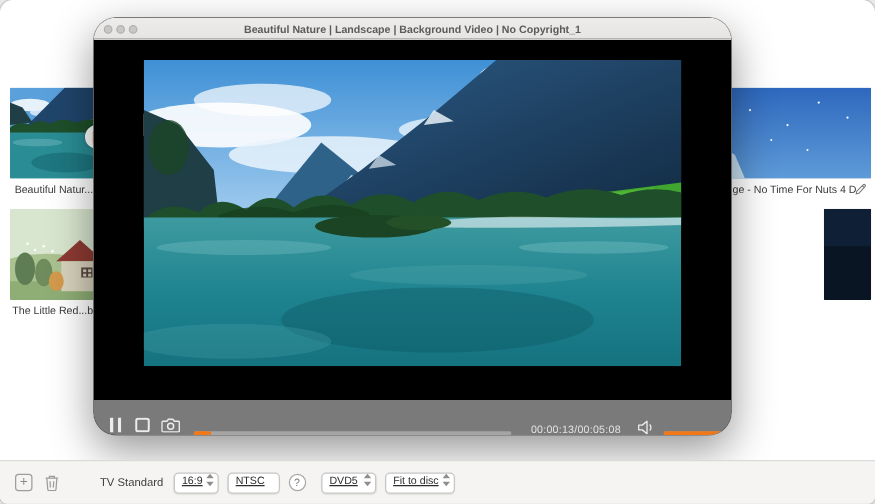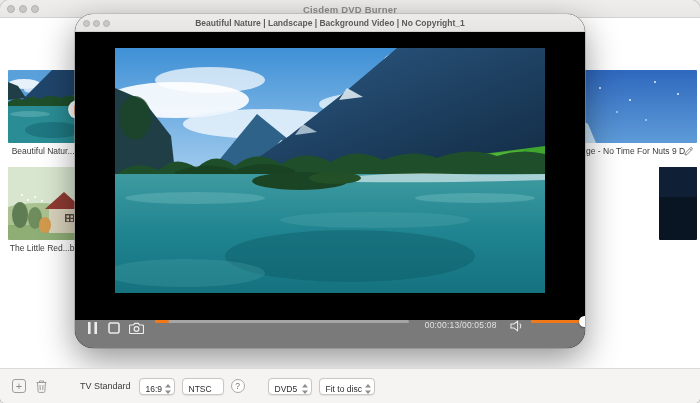--- a/index.html
+++ b/index.html
@@ -35,62 +35,56 @@
             background:#000;}
   .preview-titlebar{ position:relative; height:18px; background:linear-gradient(#eeeceb,#e7e5e4);
                      border-bottom:1px solid #d0cecd;}
   .preview-titlebar .tl{ width:7px; height:7px; top:5.5px;}
   .preview-title{ position:absolute; width:100%; text-align:center; top:4px; font-size:8.5px;
                   font-weight:bold; color:#5b5b5b;}
   .video-area{ position:relative; height:288px; background:#000;}
   .video-frame{ position:absolute; left:40px; top:16px; width:430px; height:245px;}
 
   
-  .player-bar{ position:relative; height:28px; background:#7a7a7a; display:flex; align-items:flex-start; }
+  .player-bar{ position:relative; height:28px; background:#7a7a7a; display:flex; align-items:flex-end; }
   .pbtn{ display:flex; align-items:center; justify-content:center; height:16px; }
   .pause-btn{ margin-left:12px; width:12px; }
   .stop-btn{ margin-left:8px; width:15px; }
   .snap-btn{ margin-left:7px; width:18px; }
   .seek{ position:relative; margin-left:10px; width:267px; height:3px; border-radius:2px; background:#a5a5a5;}
   .seek-fill{ position:absolute; left:0; top:0; height:3px; border-radius:2px; background:#f07818;}
   .time{ margin-left:8px; width:92px; font-size:8.5px; color:#e2e2e2; letter-spacing:.2px; text-align:center;}
   .vol-icon{ margin-left:6px; }
   .vol{ position:relative; margin-left:7px; width:57px; height:3px; border-radius:2px; background:#9a9a9a;}
   .vol-fill{ position:absolute; left:0; top:0; height:3px; border-radius:2px; background:#f07818;}
   .vol-thumb{ position:absolute; right:-5px; top:-4px; width:11px; height:11px; border-radius:50%;
               background:#ffffff; box-shadow:0 1px 2px rgba(0,0,0,.4);}
 
   
   .bottom-bar{ position:absolute; left:0; bottom:0; width:700px; height:35px; background:#f5f4f2;
                border-top:1px solid #dbdad8; display:flex; align-items:center; z-index:6; }
   .sq-btn{ margin-left:12px; width:14px; height:14px; border:1px solid #9d9d9d; border-radius:3px;
            color:#8b8b8b; font-size:11px; line-height:12px; text-align:center; background:transparent;}
   .trash-btn{ margin-left:9px; }
   .bb-label{ margin-left:32px; font-size:9px; color:#3c3c3c; }
-  .mac-select{ display:flex; align-items:flex-end; justify-content:space-between; height:17px;
+  .mac-select{ display:flex; align-items:flex-start; justify-content:space-between; height:17px;
                background:#ffffff; border:1px solid #c8c7c5; border-radius:4px; padding:0 3px 0 6px;
-               box-shadow:0 0.5px 1px rgba(0,0,0,.08); font-size:8.5px; color:#2d2d2d; }
+               box-shadow:0 0.5px 1px rgba(0,0,0,.08); font-size:8.5px; color:#2d2d2d;text-decoration:underline; }
   .help-btn{ margin-left:7px; width:14px; height:14px; border-radius:50%; border:1px solid #aaa9a7;
              background:#fff; color:#6f6f6f; font-size:8.5px; line-height:12px; text-align:center;}
   .capacity{ position:relative; margin-left:8px; width:384px; height:13px; background:#e7e5e2;
              border-radius:2px; overflow:hidden; }
   .capacity-fill{ position:absolute; left:0; top:0; height:13px; background:#f6c21f; }
   .capacity-text{ position:absolute; right:5px; top:2px; font-size:8.5px; color:#4a4a4a; }
 </style>
 </head>
 <body>
 
 <div class="stage">
 
-  <div class="main-titlebar">
-    <span class="tl" style="left:7px"></span>
-    <span class="tl" style="left:19px"></span>
-    <span class="tl" style="left:31px"></span>
-    <div class="main-title">Cisdem DVD Burner</div>
-  </div>
 
 
   <div class="thumb" style="left:8px; top:70px; width:75px; height:73px;">
     <svg width="75" height="73" viewBox="0 0 75 73" preserveAspectRatio="none">
       <rect width="75" height="32" fill="#5aa0db"></rect>
       <ellipse cx="16" cy="14" rx="16" ry="5" fill="#ffffff" opacity=".85"></ellipse>
       <ellipse cx="34" cy="20" rx="18" ry="4" fill="#eaf3fb" opacity=".8"></ellipse>
       <polygon points="75,0 44,0 14,30 75,30" fill="#20456b"></polygon>
       <polygon points="0,12 10,16 18,28 0,30" fill="#1f3e46"></polygon>
       <polygon points="58,27 75,24 75,33 56,32" fill="#3fa52f"></polygon>
@@ -142,21 +136,21 @@
       <rect width="137" height="73" fill="url(#night)"></rect>
       <circle cx="40" cy="18" r="0.9" fill="#fff"></circle>
         <circle cx="70" cy="30" r="0.9" fill="#fff"></circle>
       <circle cx="95" cy="12" r="0.9" fill="#fff"></circle>
         <circle cx="118" cy="24" r="0.9" fill="#fff"></circle>
       <circle cx="57" cy="42" r="0.8" fill="#fff"></circle>
         <circle cx="86" cy="50" r="0.8" fill="#fff"></circle>
       <path d="M0,73 L0,52 Q14,44 28,54 L36,73 Z" fill="#d8ecf6" opacity=".85"></path>
     </svg>
   </div>
-  <div class="thumb-label" style="left:586px; top:146px;">ge - No Time For Nuts 9 D</div>
+  <div class="thumb-label" style="left:586px; top:146px;">ge - No Time For Nuts 4 D</div>
   <svg class="edit-icon" style="left:683px; top:146px;" width="11" height="11" viewBox="0 0 12 12">
     <path d="M2.2 9.8 L2.6 7.6 L8.2 2 a1.15 1.15 0 0 1 1.8 1.4 L4.4 9.4 Z M7.4 2.8 l1.8 1.8" fill="none" stroke="#7a7a7a" stroke-width="1"></path>
   </svg>
   <div class="thumb" style="left:659px; top:167px; width:38px; height:73px;">
     <svg width="38" height="73" viewBox="0 0 38 73" preserveAspectRatio="none">
       <rect width="38" height="73" fill="#0a1524"></rect>
       <rect width="38" height="30" fill="#0e1f36"></rect>
     </svg>
   </div>
 
@@ -182,21 +176,21 @@
     </div>
     <div class="mac-select" style="margin-left:7px; width:42px;gap:37px;">
       <span>NTSC</span>
       <svg width="6" height="10" viewBox="0 0 6 10">
         <path d="M3 0 L6 3.6 H0 Z" fill="#8e8e8e"></path>
           <path d="M3 10 L0 6.4 H6 Z" fill="#8e8e8e"></path>
       </svg>
     </div>
     <button class="help-btn">?</button>
 
-    <div class="mac-select" style="margin-left:23px; width:44px;">
+    <div class="mac-select" style="margin-left:12px; width:44px;">
       <span>DVD5</span>
       <svg width="6" height="10" viewBox="0 0 6 10">
         <path d="M3 0 L6 3.6 H0 Z" fill="#8e8e8e"></path>
           <path d="M3 10 L0 6.4 H6 Z" fill="#8e8e8e"></path>
       </svg>
     </div>
     <div class="mac-select" style="margin-left:7px; width:56px;">
       <span>Fit to disc</span>
       <svg width="6" height="10" viewBox="0 0 6 10">
         <path d="M3 0 L6 3.6 H0 Z" fill="#8e8e8e"></path>

